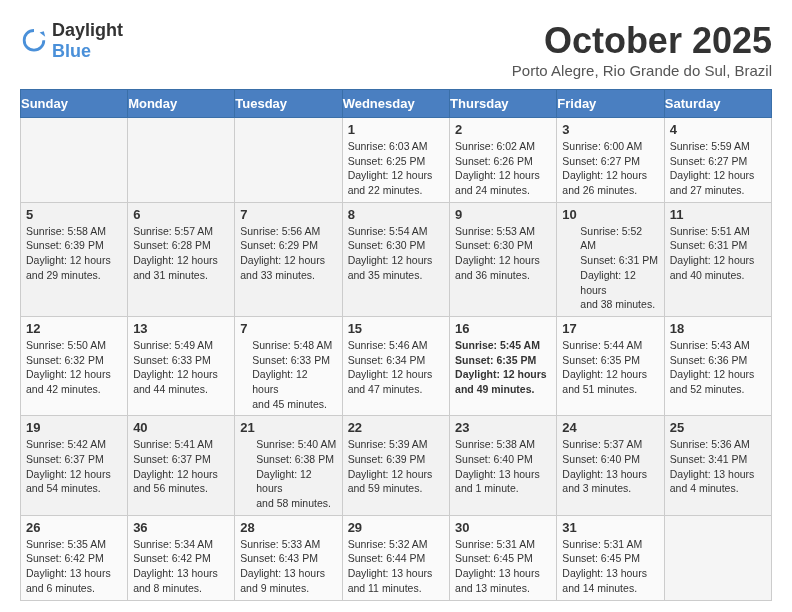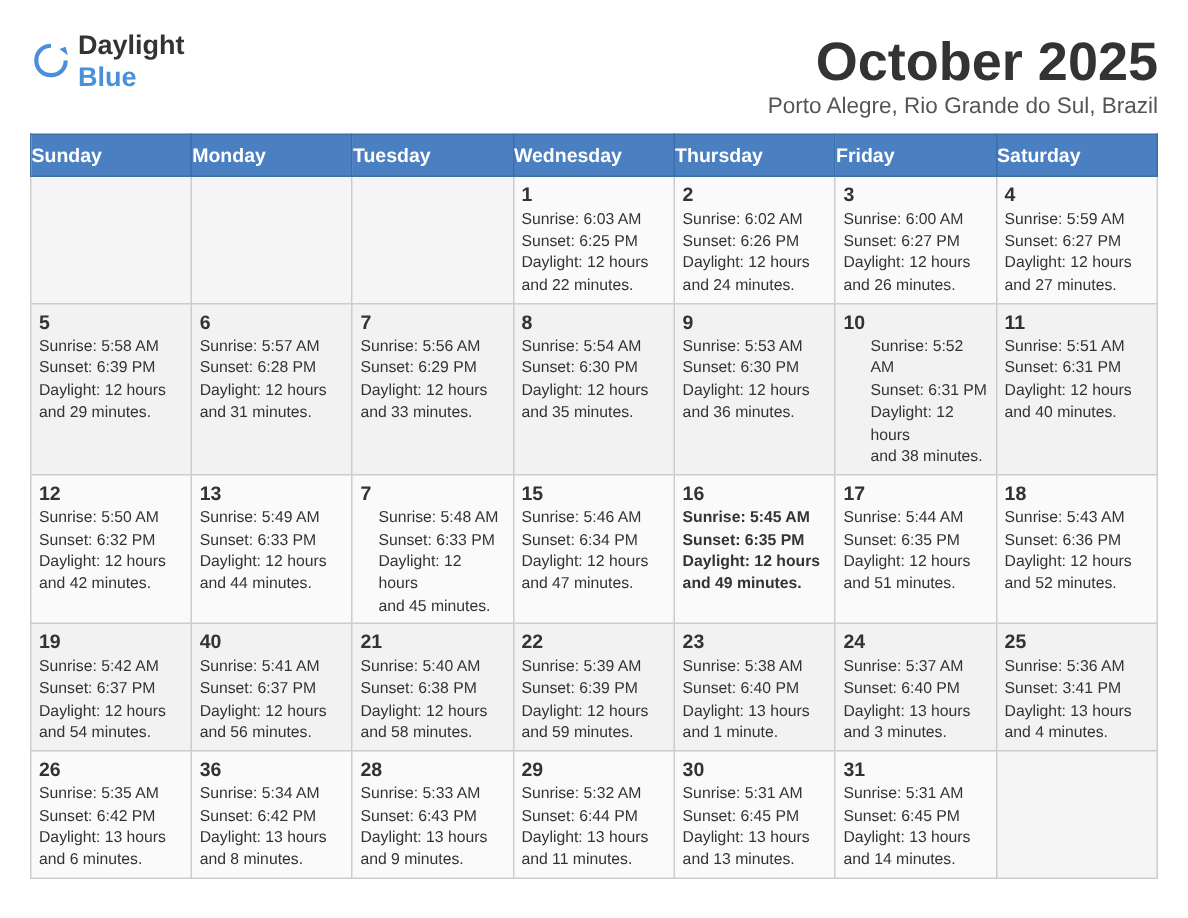--- a/index.html
+++ b/index.html
@@ -266,21 +266,21 @@
         </td>
         <td>
           <span class="day-number">40</span>
           <div class="day-info" style="white-space: pre-line;">Sunrise: 5:41 AM
 Sunset: 6:37 PM
 Daylight: 12 hours
 and 56 minutes.</div>
         </td>
         <td>
           <span class="day-number">21</span>
-          <div class="day-info" style="white-space: pre-line;">Sunrise: 5:40 AM
+          <div class="day-info" style="white-space: pre-line; margin-left: 16px;">Sunrise: 5:40 AM
 Sunset: 6:38 PM
 Daylight: 12 hours
 and 58 minutes.</div>
         </td>
         <td>
           <span class="day-number">22</span>
           <div class="day-info" style="white-space: pre-line;">Sunrise: 5:39 AM
 Sunset: 6:39 PM
 Daylight: 12 hours
 and 59 minutes.</div>

